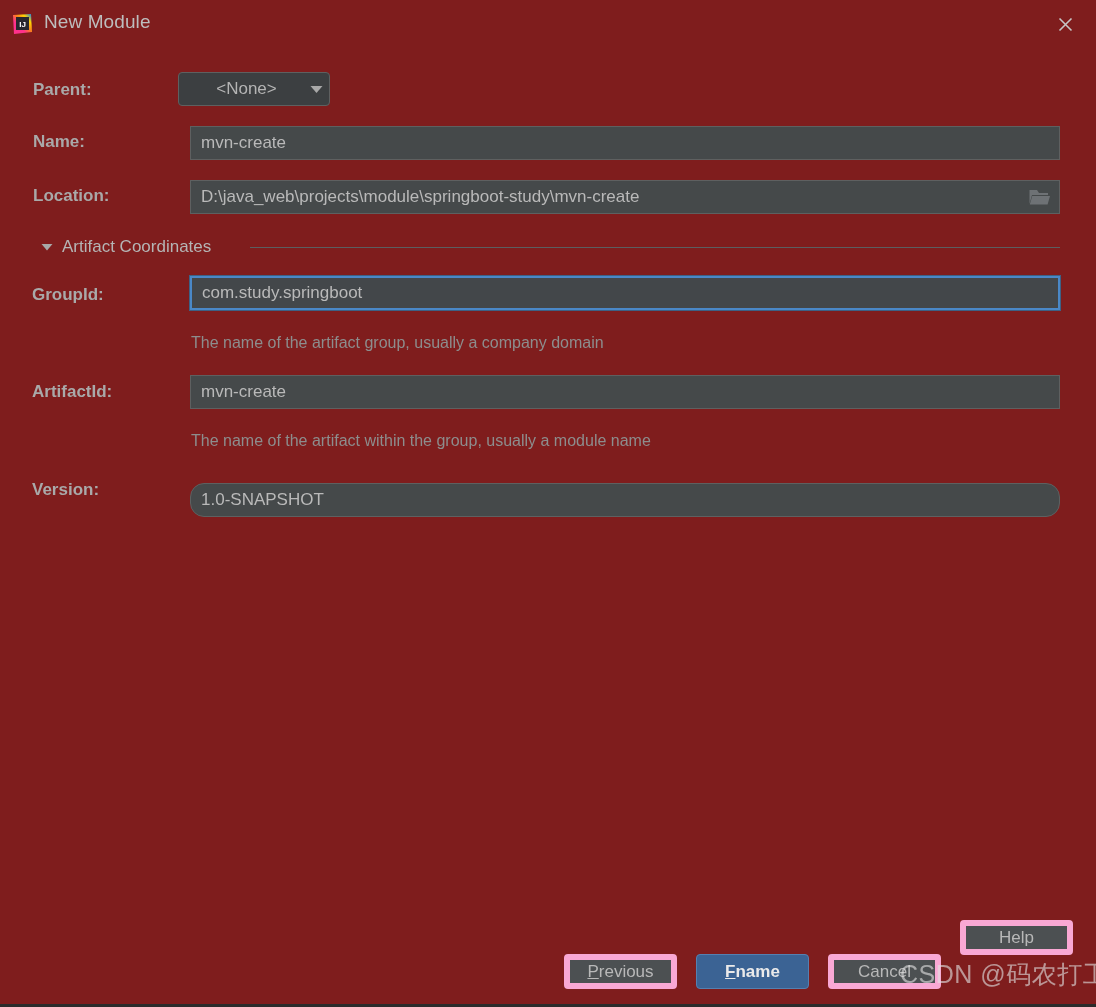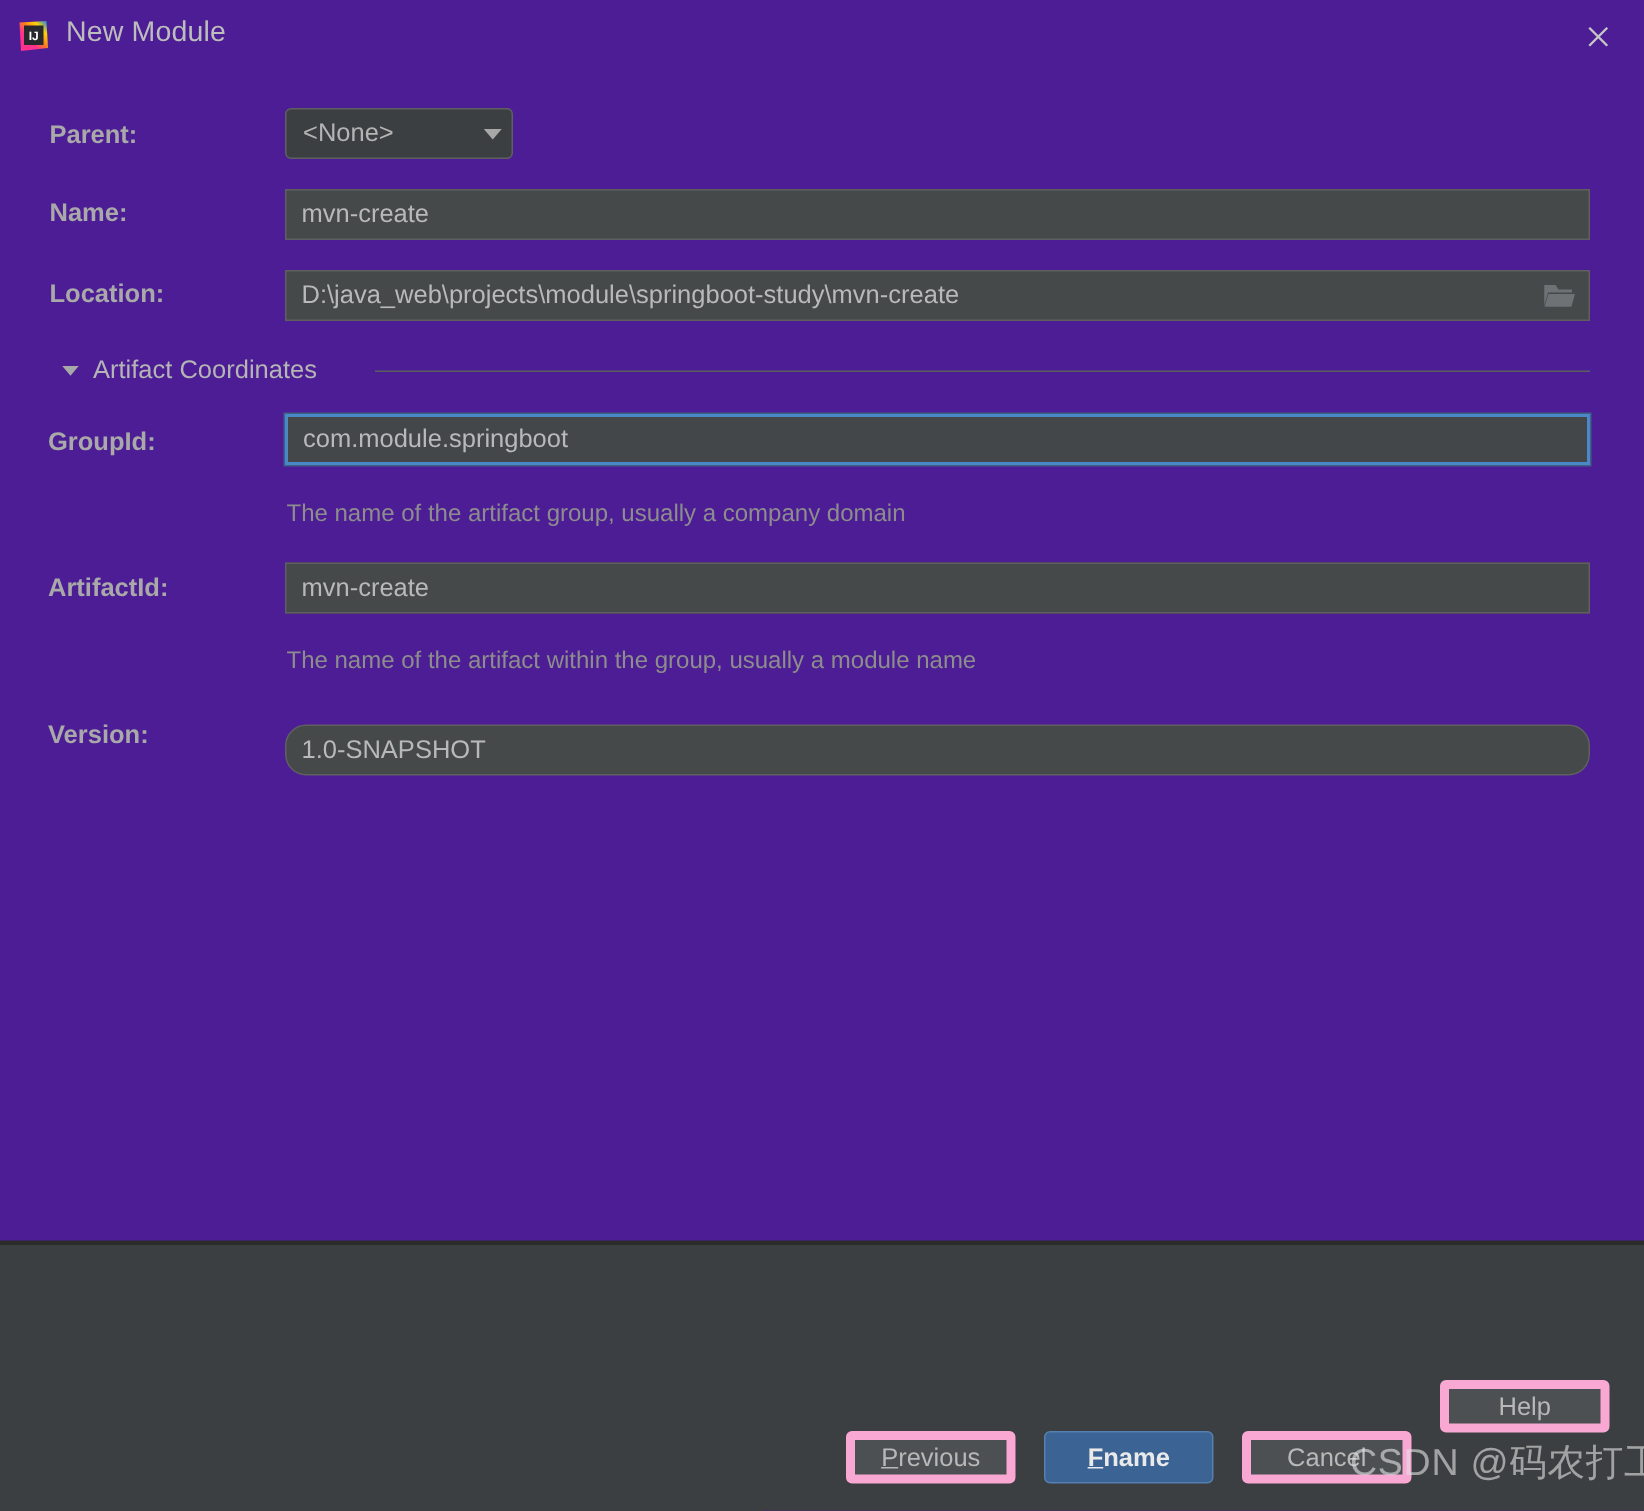--- a/index.html
+++ b/index.html
@@ -12,22 +12,22 @@
     height: 1007px;
     overflow: hidden;
     font-family: "Liberation Sans", sans-serif;
     color: #BBBBBB;
     -webkit-font-smoothing: antialiased;
   }
 
   .dialog {
     position: relative;
     width: 1096px;
-    height: 830px;
-    background: #4c1d95;
+    height: 1007px;
+    background: #7f1d1d;
     box-sizing: border-box;
     border-bottom: 3px solid #2B2B2B;
   }
 
   
   .titlebar {
     position: absolute;
     left: 0; top: 0;
     width: 1096px;
     height: 49px;
@@ -225,21 +225,21 @@
     <span class="close-btn">
       <svg width="17" height="17" viewBox="0 0 17 17">
         <path d="M2.5 2.5 L14.5 14.5 M14.5 2.5 L2.5 14.5" stroke="#C6C6C6" stroke-width="1.6" fill="none"></path>
       </svg>
     </span>
   </div>
 
   <div class="form">
 
     <span class="row-label" style="left:33px; top:80px;">Parent:</span>
-    <div class="combo" style="left:190px; top:72px; width:152px;">
+    <div class="combo" style="left:178px; top:72px; width:152px;text-align:center;">
       <span class="combo-value">&lt;None&gt;</span>
       <span class="combo-arrow">
         <svg width="13" height="9" viewBox="0 0 13 9">
           <path d="M0.5 1 L12.5 1 L6.5 8 Z" fill="#A8A8A8"></path>
         </svg>
       </span>
     </div>
 
     <span class="row-label" style="left:33px; top:132px;">Name:</span>
     <div class="field" style="left:190px; top:126px; width:870px;">mvn-create</div>
@@ -257,21 +257,21 @@
       <span class="section-triangle">
         <svg width="12" height="8" viewBox="0 0 12 8">
           <path d="M0.5 1 L11.5 1 L6 7.5 Z" fill="#A8A8A8"></path>
         </svg>
       </span>
       <span class="section-title">Artifact Coordinates</span>
     </div>
     <div class="section-rule" style="left:250px; top:247px; width:810px;"></div>
 
     <span class="row-label right" style="left:32px; top:285px; width:150px;">GroupId:</span>
-    <div class="field focused" style="left:190px; top:276px; width:870px;">com.module.springboot</div>
+    <div class="field focused" style="left:190px; top:276px; width:870px;">com.study.springboot</div>
     <span class="hint" style="left:191px; top:334px;">The name of the artifact group, usually a company domain</span>
 
     <span class="row-label right" style="left:32px; top:382px; width:150px;">ArtifactId:</span>
     <div class="field" style="left:190px; top:375px; width:870px;">mvn-create</div>
     <span class="hint" style="left:191px; top:432px;">The name of the artifact within the group, usually a module name</span>
 
     <span class="row-label right" style="left:32px; top:480px; width:150px;">Version:</span>
     <div class="field" style="left:190px; top:483px; width:870px;border-radius:14px;">1.0-SNAPSHOT</div>
 
   </div>

